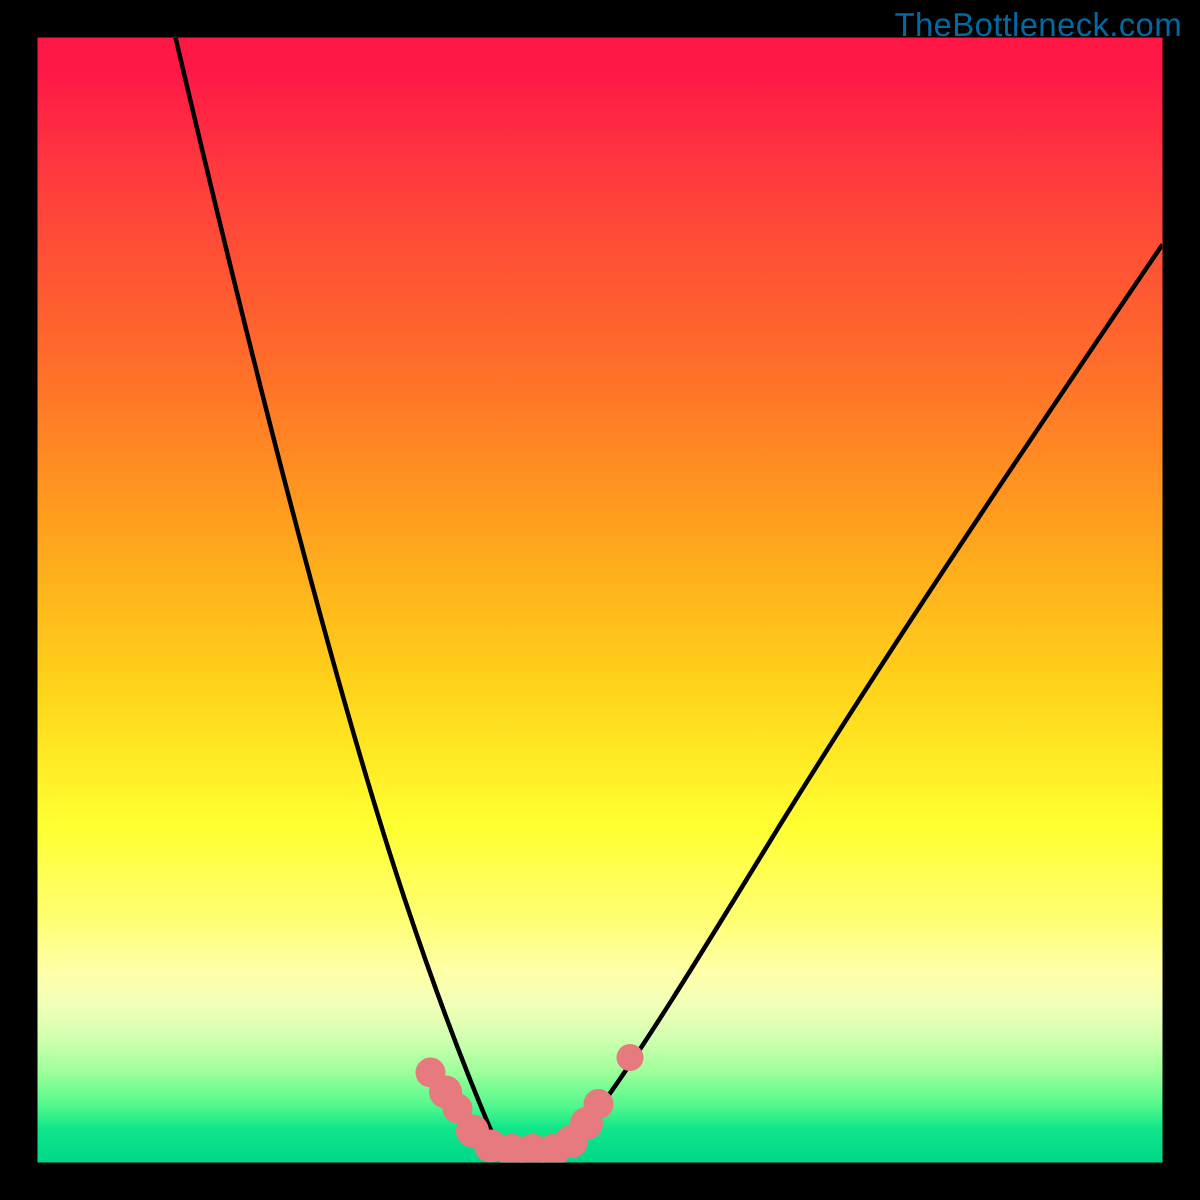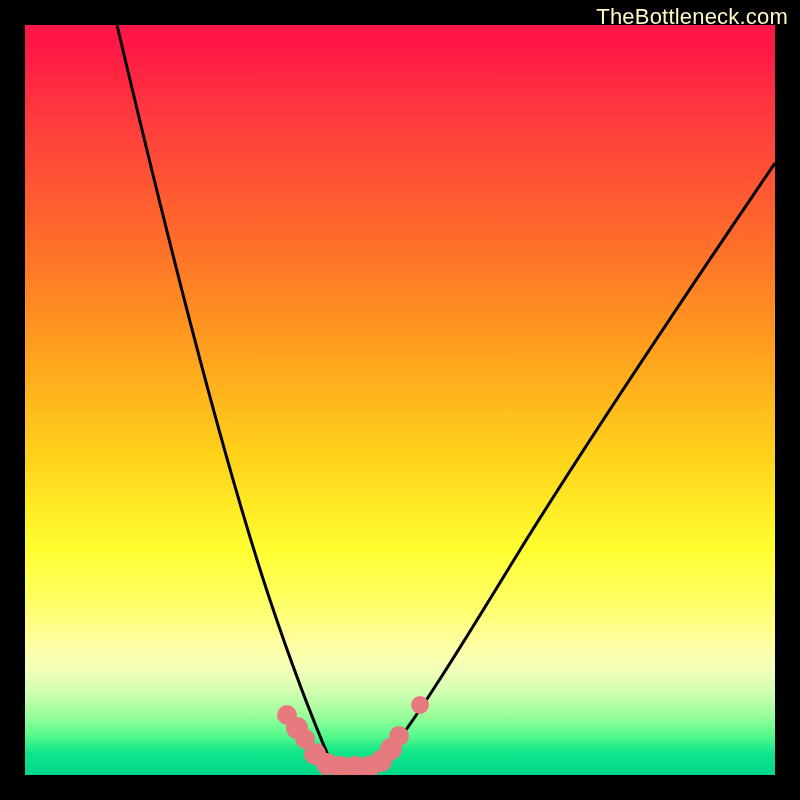--- a/index.html
+++ b/index.html
@@ -33,21 +33,21 @@
       #10e58a 97%,
       #00d88a 100%
     );
   }
   .watermark {
     position: absolute;
     top: 4px;
     right: 12px;
     font-family: Arial, Helvetica, sans-serif;
     font-size: 22px;
-    color: #fef9c3;
+    color: #0369a1;
     letter-spacing: 0.2px;
     font-weight: 500;
   }
   svg.curves {
     position: absolute;
     left: 0; top: 0;
     width: 100%;
     height: 100%;
   }
 </style>

